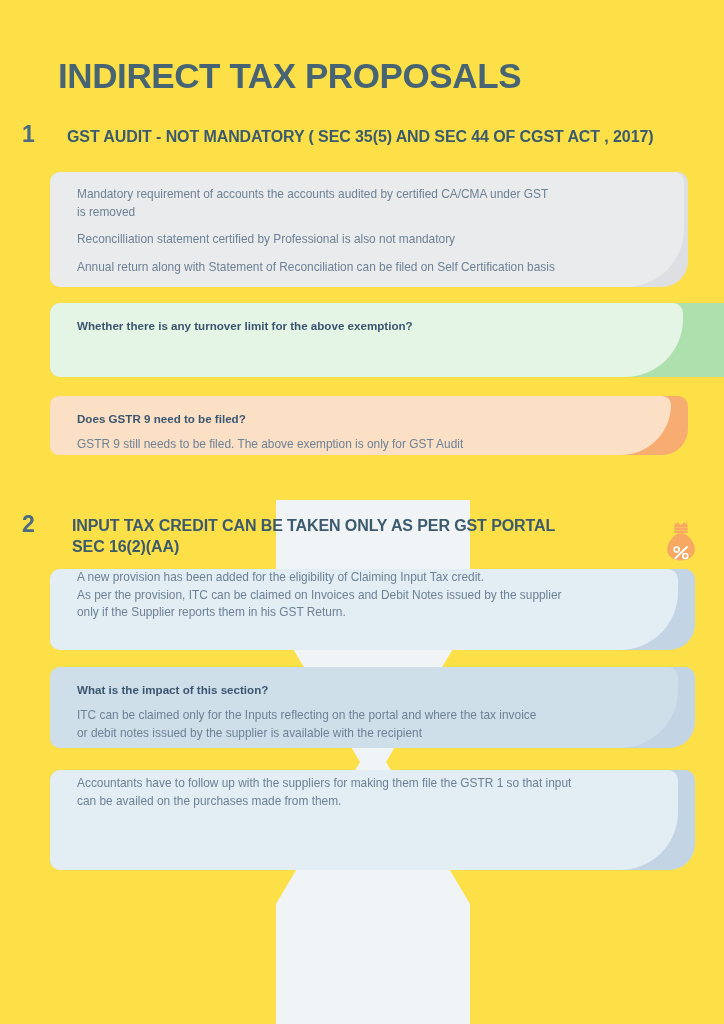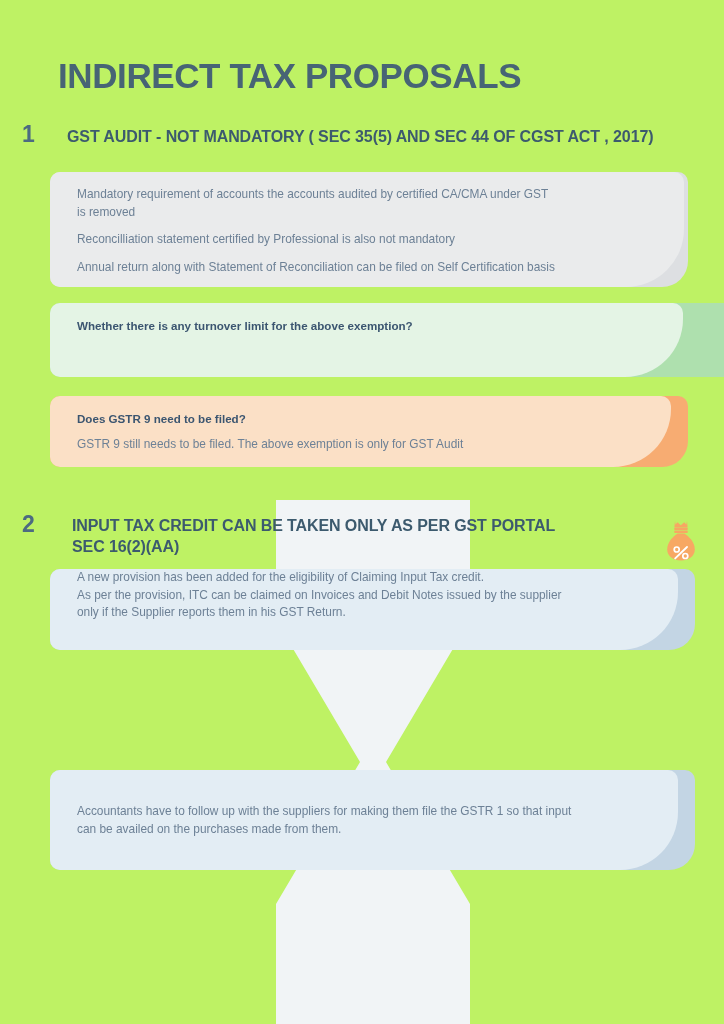--- a/index.html
+++ b/index.html
@@ -10,21 +10,21 @@
   }
   body {
     font-family: "Liberation Sans", sans-serif;
     -webkit-font-smoothing: antialiased;
   }
   #page {
     position: relative;
     width: 724px;
     height: 1024px;
     overflow: hidden;
-    background: #bef264;
+    background: #fde047;
   }
 
   
   .watermark {
     position: absolute;
     left: 0;
     top: 500px;
     width: 724px;
     height: 524px;
     z-index: 0;
@@ -151,21 +151,21 @@
   </div>
 
   <div class="card c-green" style="left:50px;top:303px;width:713px;height:74px;">
     <div class="accent"></div>
     <div class="face" style="width:633px;"></div>
     <div class="body">
       <p class="q">Whether there is any turnover limit for the above exemption?</p>
     </div>
   </div>
 
-  <div class="card c-orange" style="left:50px;top:396px;width:638px;height:71px;">
+  <div class="card c-orange" style="left:50px;top:396px;width:638px;height:59px;">
     <div class="accent"></div>
     <div class="face" style="width:621px;"></div>
     <div class="body">
       <p class="q">Does GSTR 9 need to be filed?</p>
       <p class="p">GSTR 9 still needs to be filed. The above exemption is only for GST Audit</p>
     </div>
   </div>
 
   <div class="section" style="left:0;top:0;width:724px;height:0;">
     <div class="sec-num" style="left:22px;top:513px;">2</div>
@@ -191,23 +191,32 @@
   <div class="card c-blue" style="left:50px;top:569px;width:645px;height:81px;">
     <div class="accent"></div>
     <div class="face" style="width:628px;"></div>
     <div class="body" style="padding-top:0;">
       <p class="p">A new provision has been added for the eligibility of Claiming Input Tax credit.
 As per the provision, ITC can be claimed on Invoices and Debit Notes issued by the supplier
 only if the Supplier reports them in his GST Return.</p>
     </div>
   </div>
 
+  <div class="card c-blue2" style="left:50px;top:667px;width:645px;height:81px;">
+    <div class="accent"></div>
+    <div class="face" style="width:628px;"></div>
+    <div class="body">
+      <p class="q">What is the impact of this section?</p>
+      <p class="p">ITC can be claimed only for the Inputs reflecting on the portal and where the tax invoice
+or debit notes issued by the supplier is available with the recipient</p>
+    </div>
+  </div>
 
   <div class="card c-blue" style="left:50px;top:770px;width:645px;height:100px;">
     <div class="accent"></div>
     <div class="face" style="width:628px;"></div>
-    <div class="body" style="padding-top:33px;">
+    <div class="body" style="padding-top:5px;">
       <p class="p">Accountants have to follow up with the suppliers for making them file the GSTR 1 so that input
 can be availed on the purchases made from them.</p>
     </div>
   </div>
 
 </div>
 
 </body></html>

